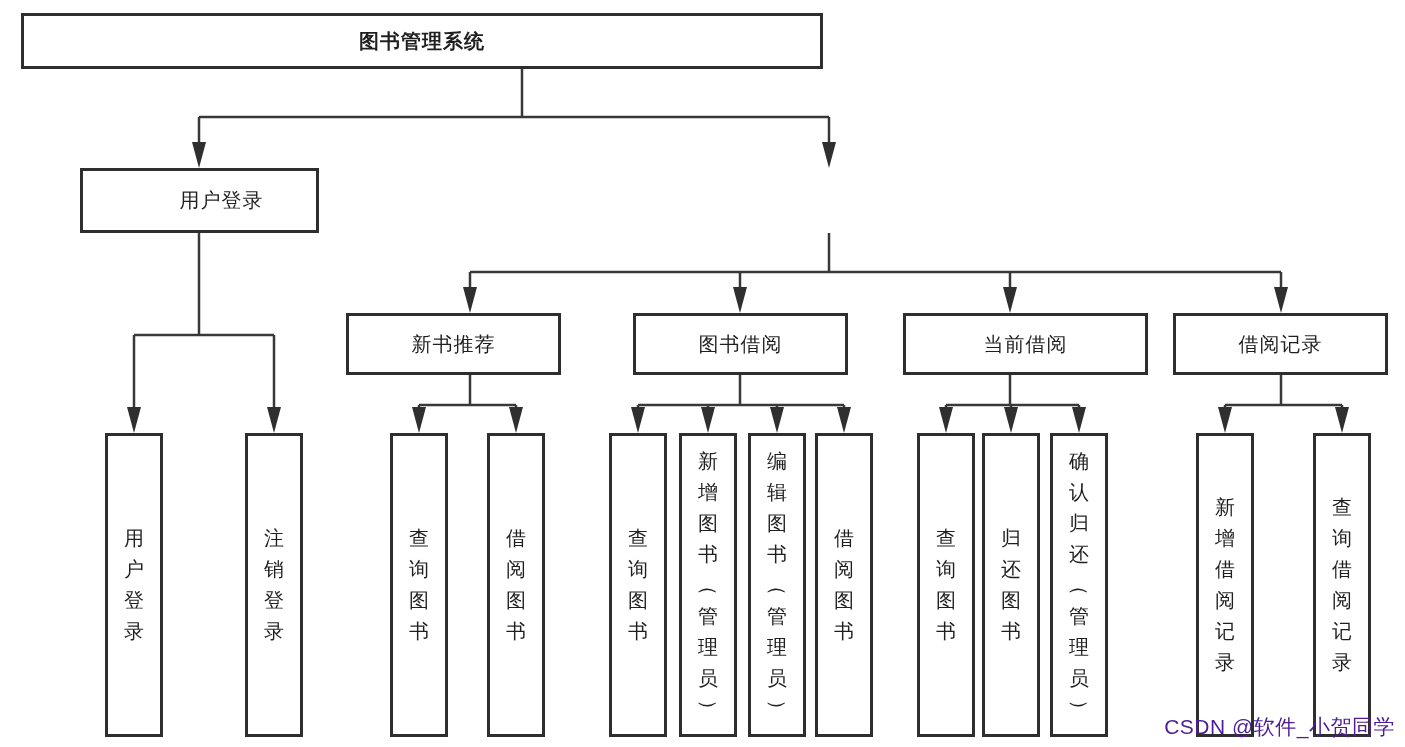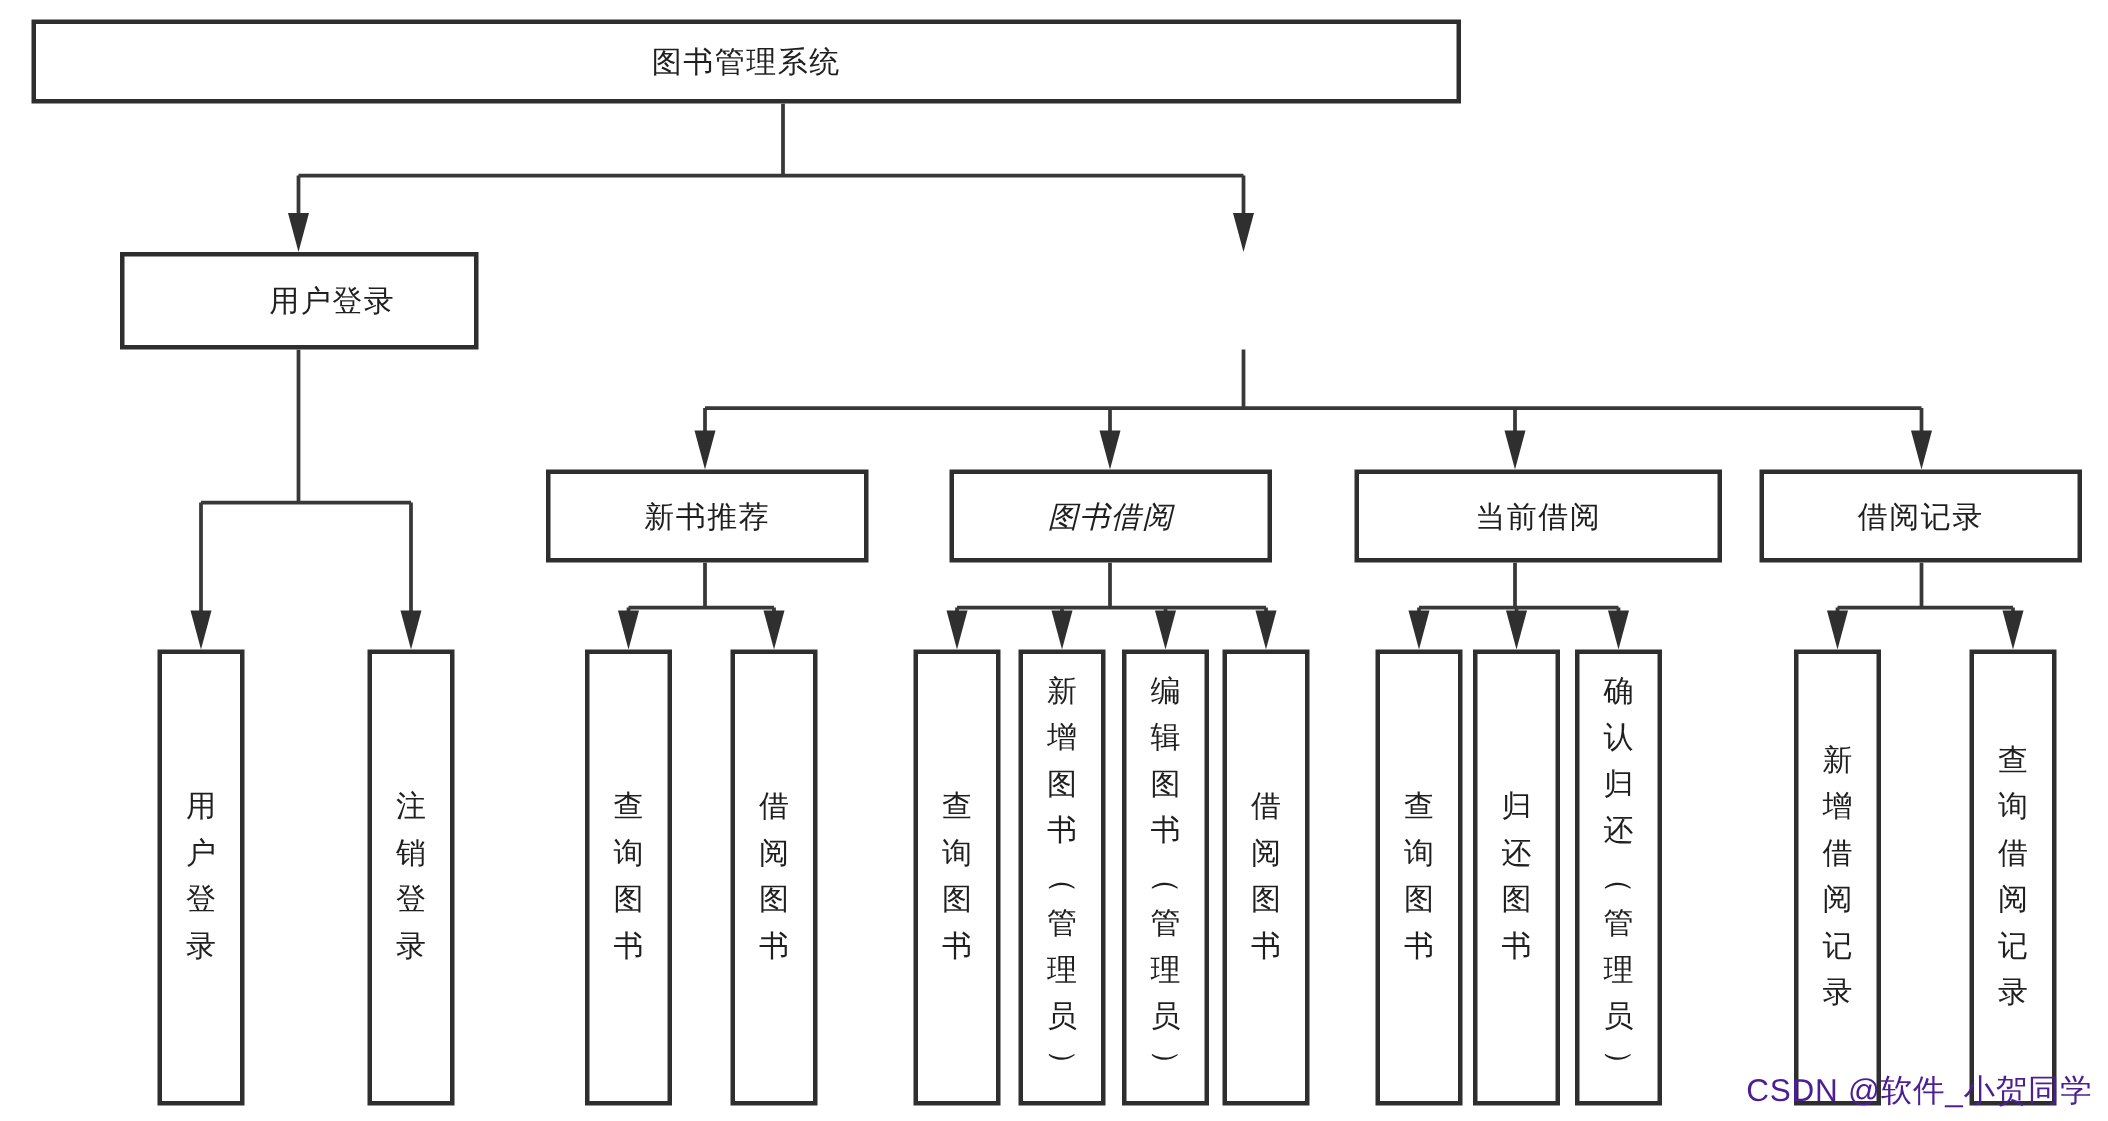--- a/index.html
+++ b/index.html
@@ -62,32 +62,32 @@
       <path class="arrow" d="M1011,433 L1004,407 L1018,407 Z"></path>
       <path class="arrow" d="M1079,433 L1072,407 L1086,407 Z"></path>
     </g>
     <g>
       <path d="M1281,375 V405 M1225,405 H1342 M1225,405 V425 M1342,405 V425"></path>
       <path class="arrow" d="M1225,433 L1218,407 L1232,407 Z"></path>
       <path class="arrow" d="M1342,433 L1335,407 L1349,407 Z"></path>
     </g>
   </svg>
 
-  <div class="hbox" style="left:21px; top:13px; width:953px; height:56px;">
+  <div class="hbox" style="left:21px; top:13px; width:802px; height:56px;font-weight:bold;">
     <span>图书管理系统</span>
   </div>
 
   <div class="hbox" style="left:80px; top:168px; width:239px; height:65px;padding-left:44px;">
     <span>用户登录</span>
   </div>
 
-  <div class="hbox" style="left:364px; top:313px; width:215px; height:62px;">
+  <div class="hbox" style="left:346px; top:313px; width:215px; height:62px;">
     <span>新书推荐</span>
   </div>
-  <div class="hbox" style="left:633px; top:313px; width:215px; height:62px;font-style:italic;">
+  <div class="hbox" style="left:633px; top:313px; width:215px; height:62px;">
     <span>图书借阅</span>
   </div>
   <div class="hbox" style="left:903px; top:313px; width:245px; height:62px;">
     <span>当前借阅</span>
   </div>
   <div class="hbox" style="left:1173px; top:313px; width:215px; height:62px;">
     <span>借阅记录</span>
   </div>
 
   <div class="leaf" style="left:105px;">

